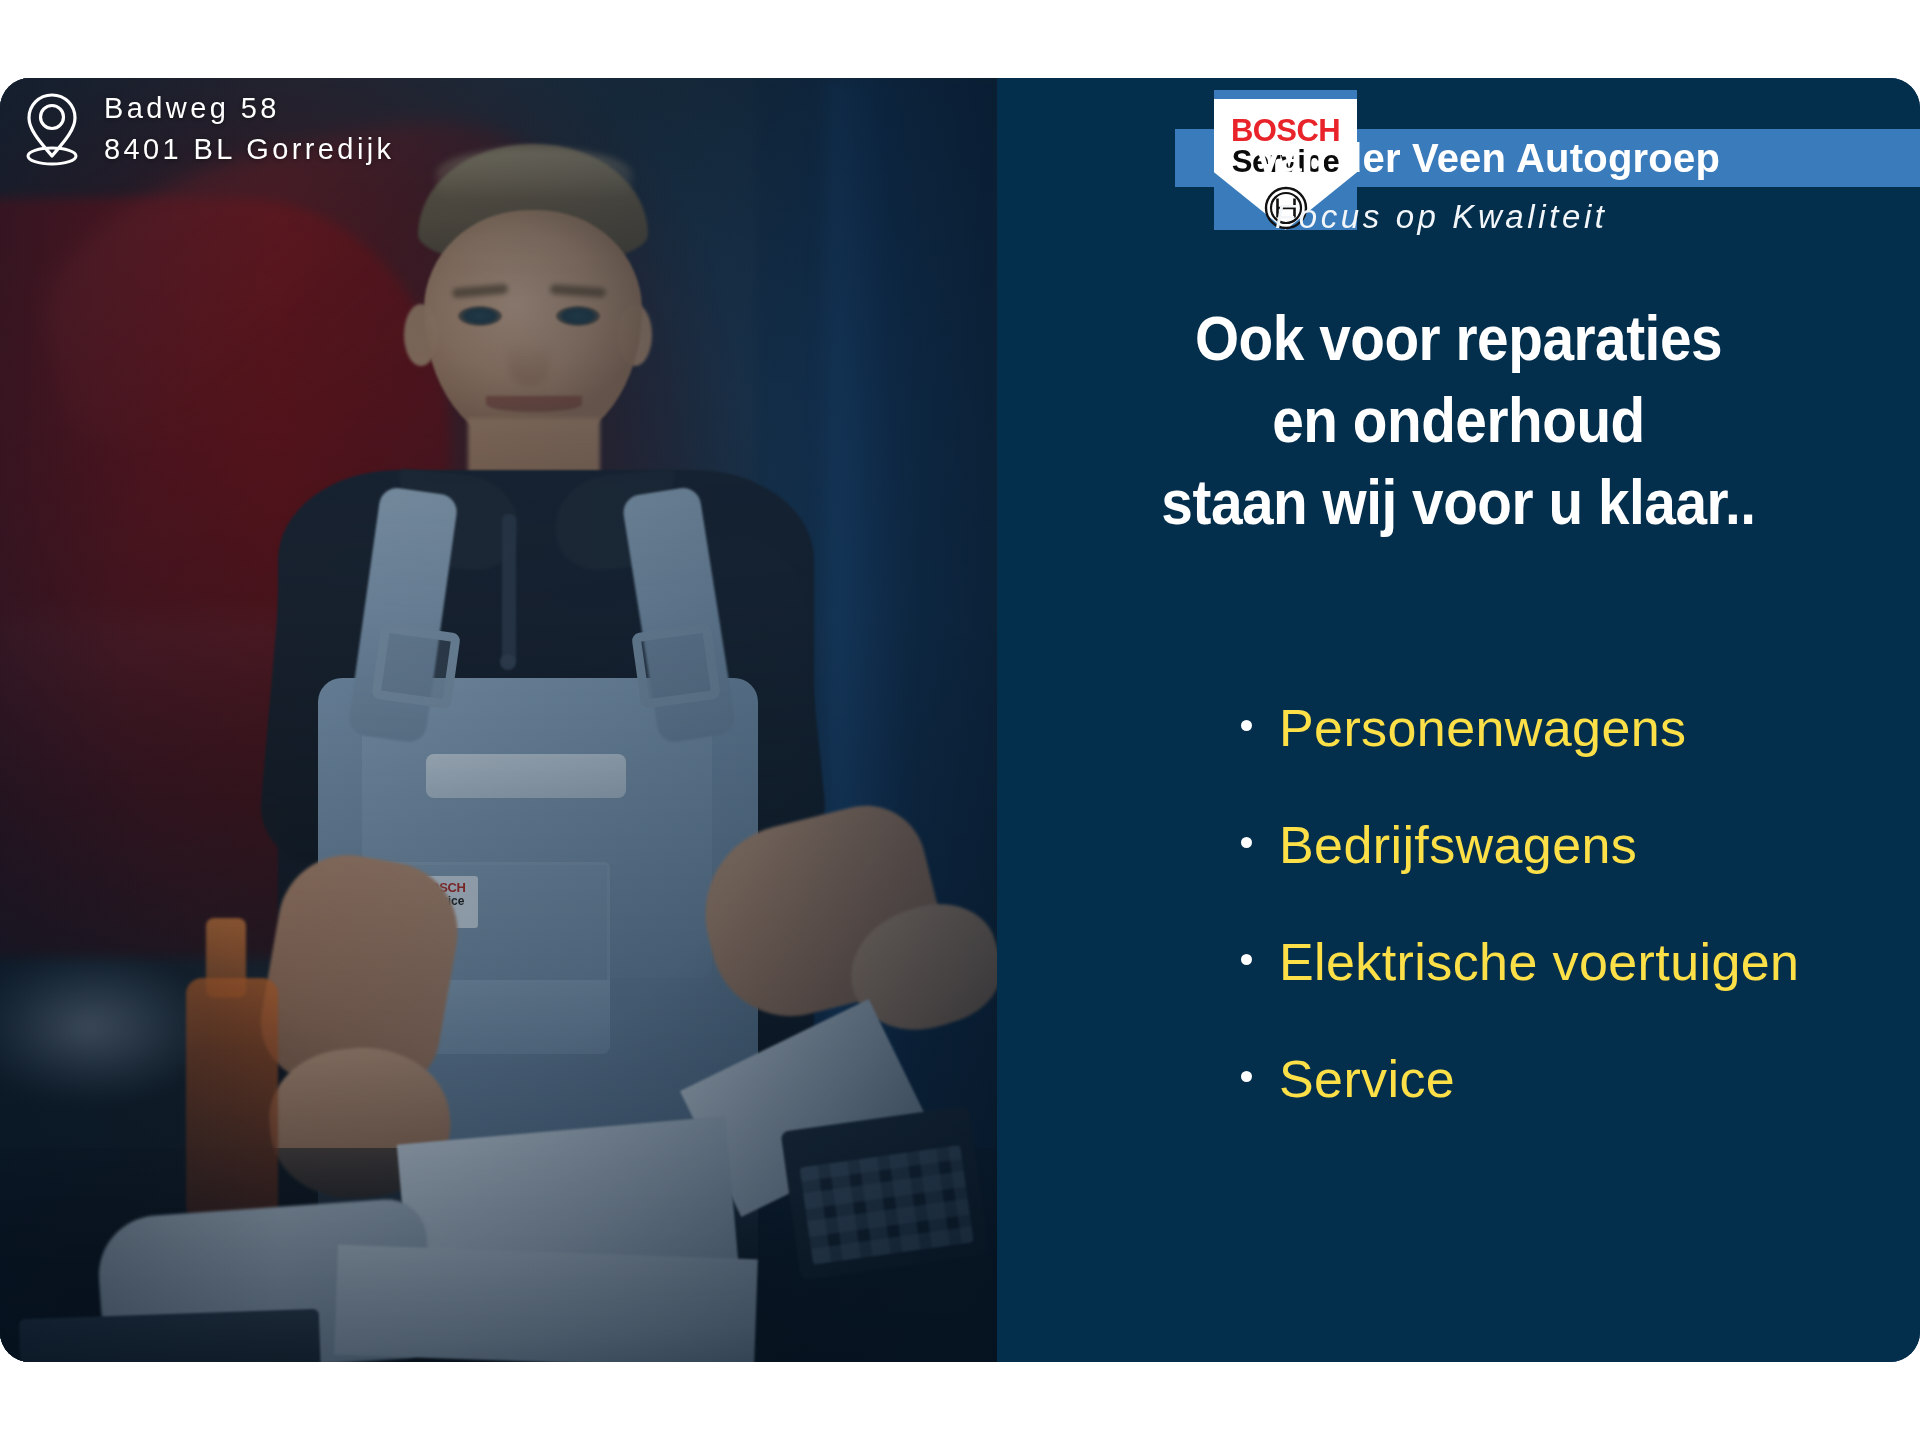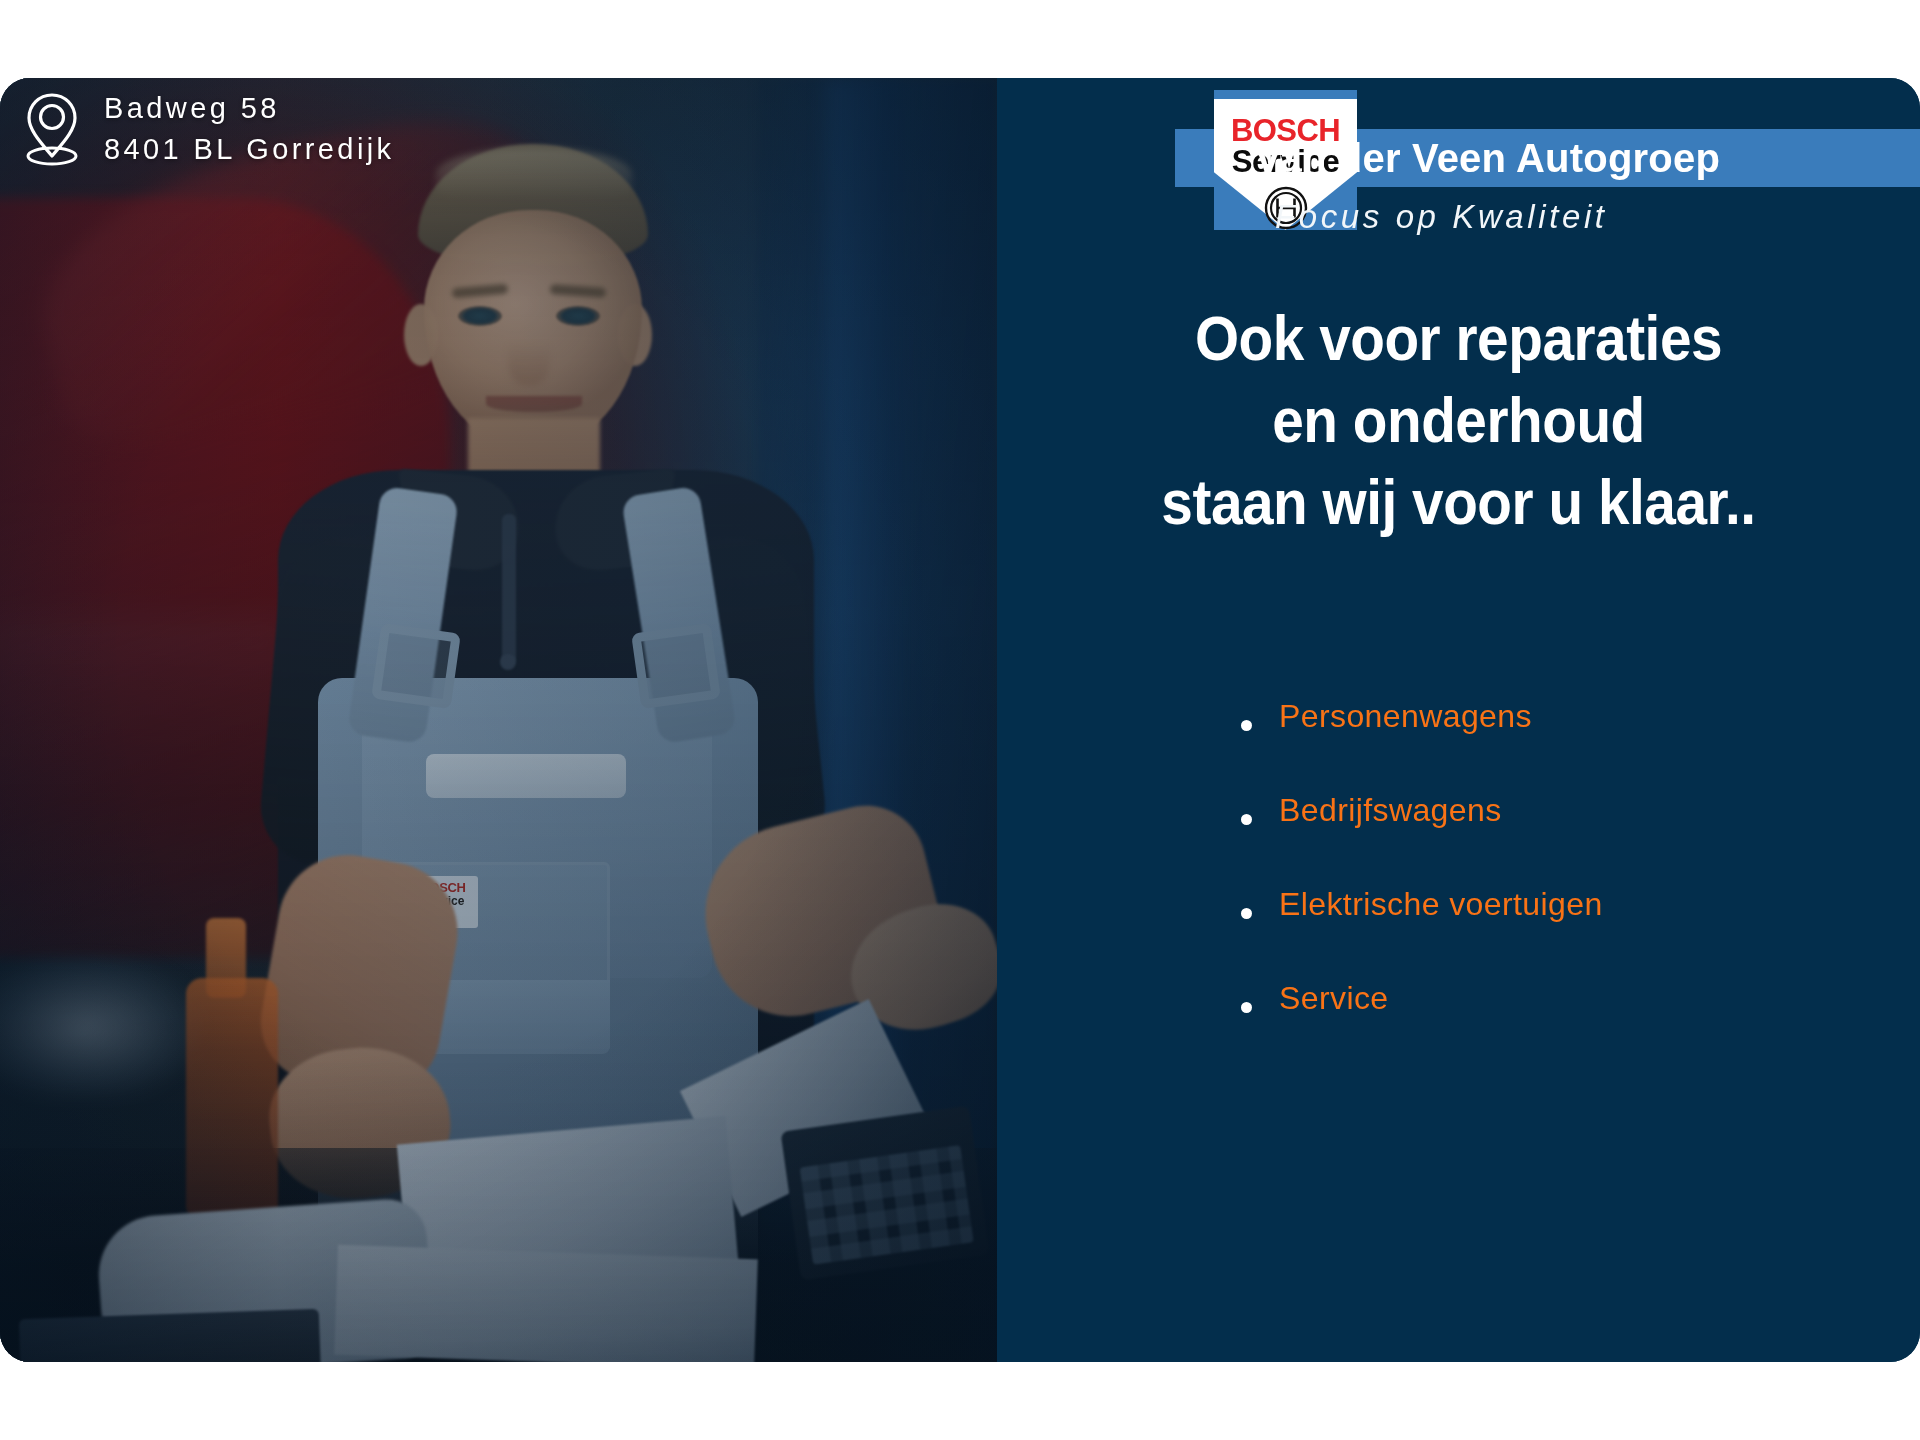--- a/index.html
+++ b/index.html
@@ -476,23 +476,23 @@
 
   
   .bullets {
     position: absolute; left: 240px; top: 620px;
     width: 660px;
     margin: 0; padding: 0;
     list-style: none;
   }
   .bullets li {
     position: relative;
-    color: #f97316;
-    font-family: "Liberation Sans", sans-serif;
-    font-size: 32px;
+    color: #fde047;
+    font-family: "Liberation Sans", sans-serif;
+    font-size: 52px;
     letter-spacing: 0.4px;
     padding-left: 42px;
     margin-bottom: 57px;
     white-space: nowrap;
   }
   .bullets li::before {
     content: "";
     position: absolute;
     left: 4px; top: 22px;
     width: 11px; height: 11px;

